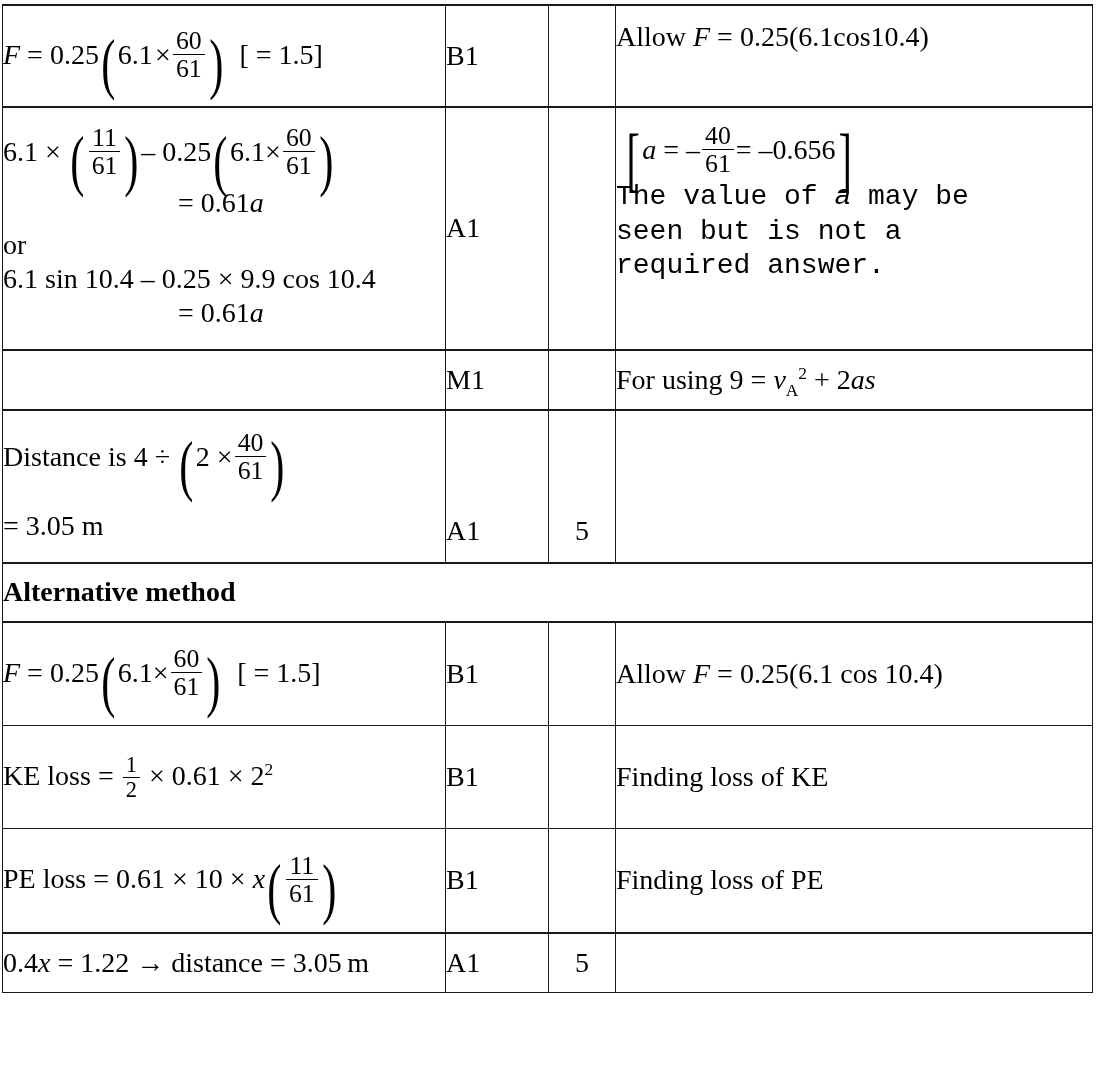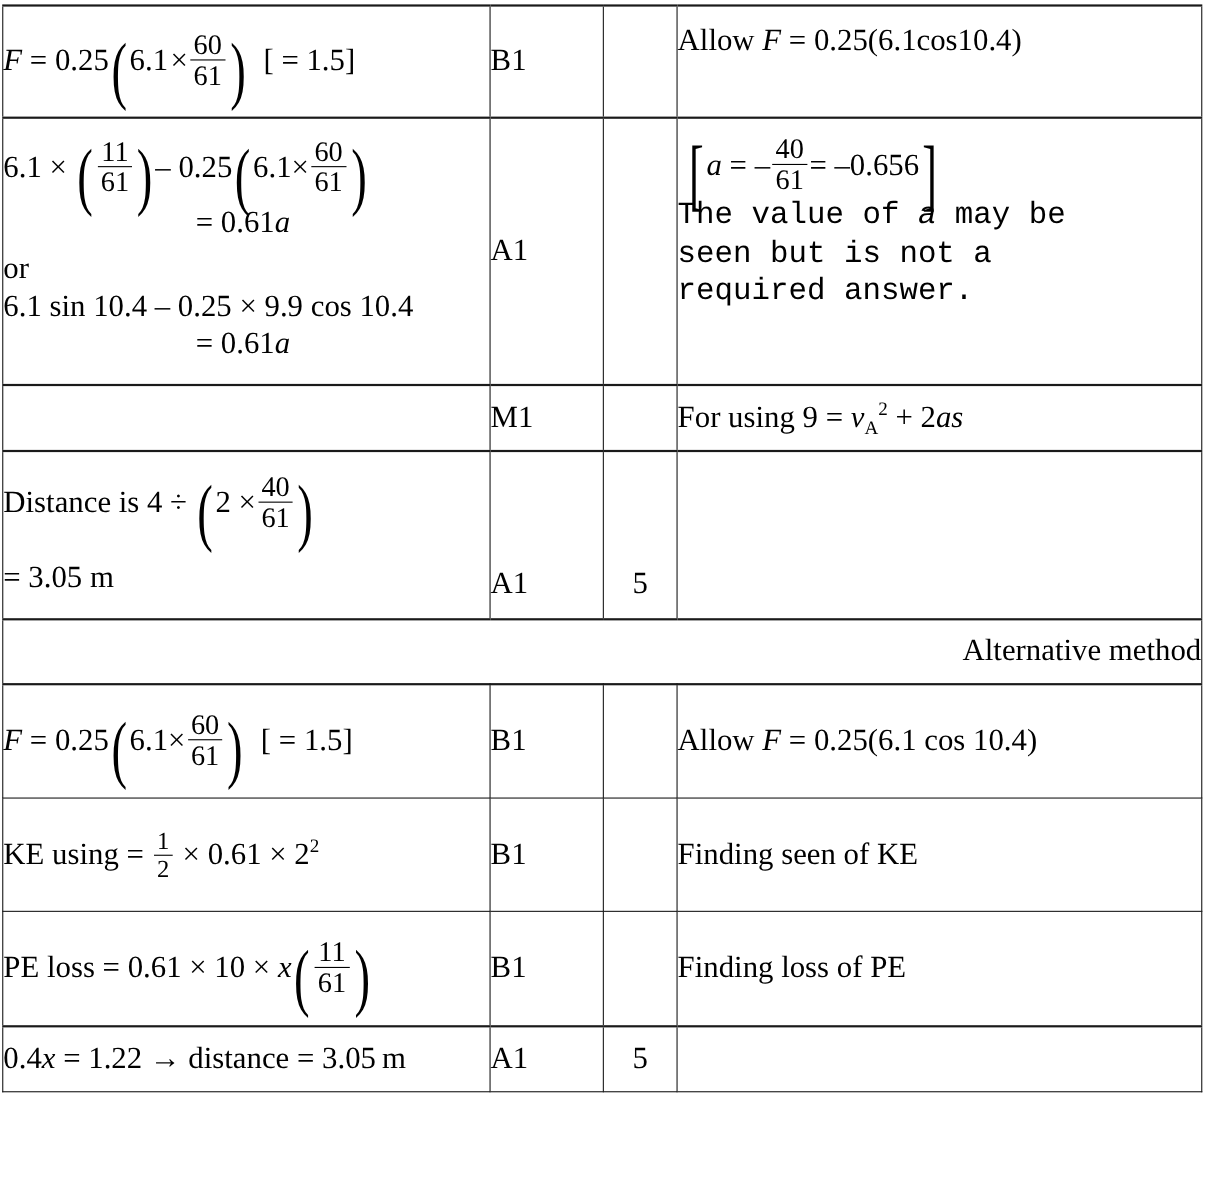--- a/index.html
+++ b/index.html
@@ -56,22 +56,22 @@
     font-size: 21.5px;
   }
   .markcell.bottom { vertical-align: bottom; padding-bottom: 14px; }
   .totalcell {
     text-align: center;
     font-size: 21.5px;
   }
   .totalcell.bottom { vertical-align: bottom; padding-bottom: 14px; }
 
   .alt-head {
-    text-align: right;
-    font-weight: normal;
+    text-align: left;
+    font-weight: bold;
     font-size: 22px;
     padding: 12px 0 13px 0;
   }
 
   
   .mi { font-style: italic; }
   .frac {
     display: inline-block;
     vertical-align: -0.52em;
     text-align: center;
@@ -201,28 +201,28 @@
         <td class="markcell">B1</td>
         <td class="totalcell"></td>
         <td class="cell-pad-r">
           <span class="nowrap">Allow <span class="mi">F</span> = 0.25(6.1 cos 10.4)</span>
         </td>
       </tr>
 
       <tr>
         <td class="cell-pad row-ke">
           <span class="nowrap">
-            <span>KE using =</span>
+            <span>KE loss =</span>
             <span class="frac small"><span class="num">1</span><span class="den">2</span></span>
             <span>× 0.61 × 2</span><sup class="sm">2</sup>
           </span>
         </td>
         <td class="markcell">B1</td>
         <td class="totalcell"></td>
-        <td class="cell-pad-r">Finding seen of KE</td>
+        <td class="cell-pad-r">Finding loss of KE</td>
       </tr>
 
       <tr>
         <td class="cell-pad row-pe">
           <span class="nowrap">
             <span>PE loss = 0.61 × 10 ×</span>
             <span class="mi">x</span><span class="paren">(</span><span class="frac"><span class="num">11</span><span class="den">61</span></span><span class="paren">)</span>
           </span>
         </td>
         <td class="markcell">B1</td>

